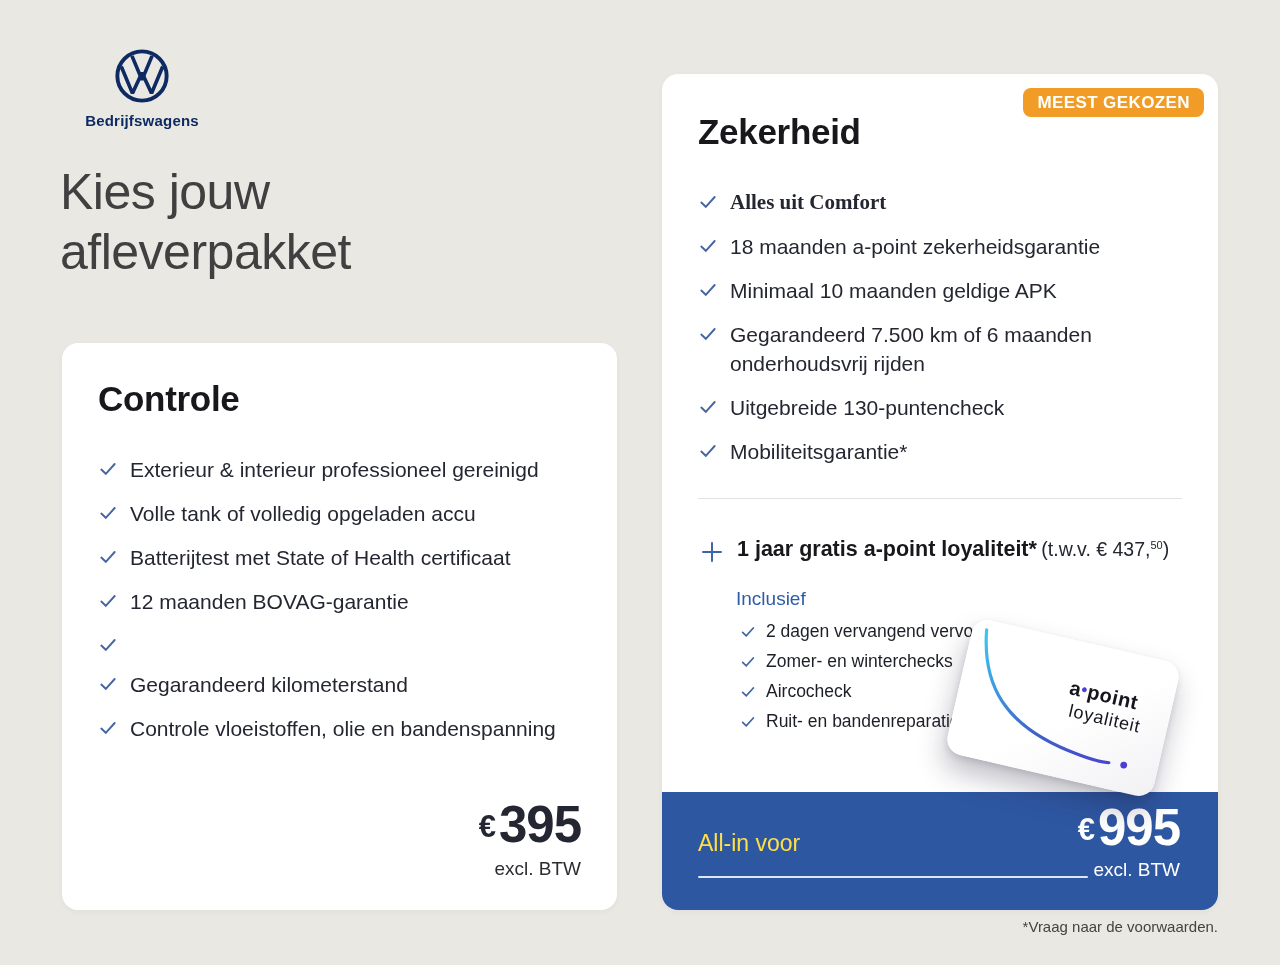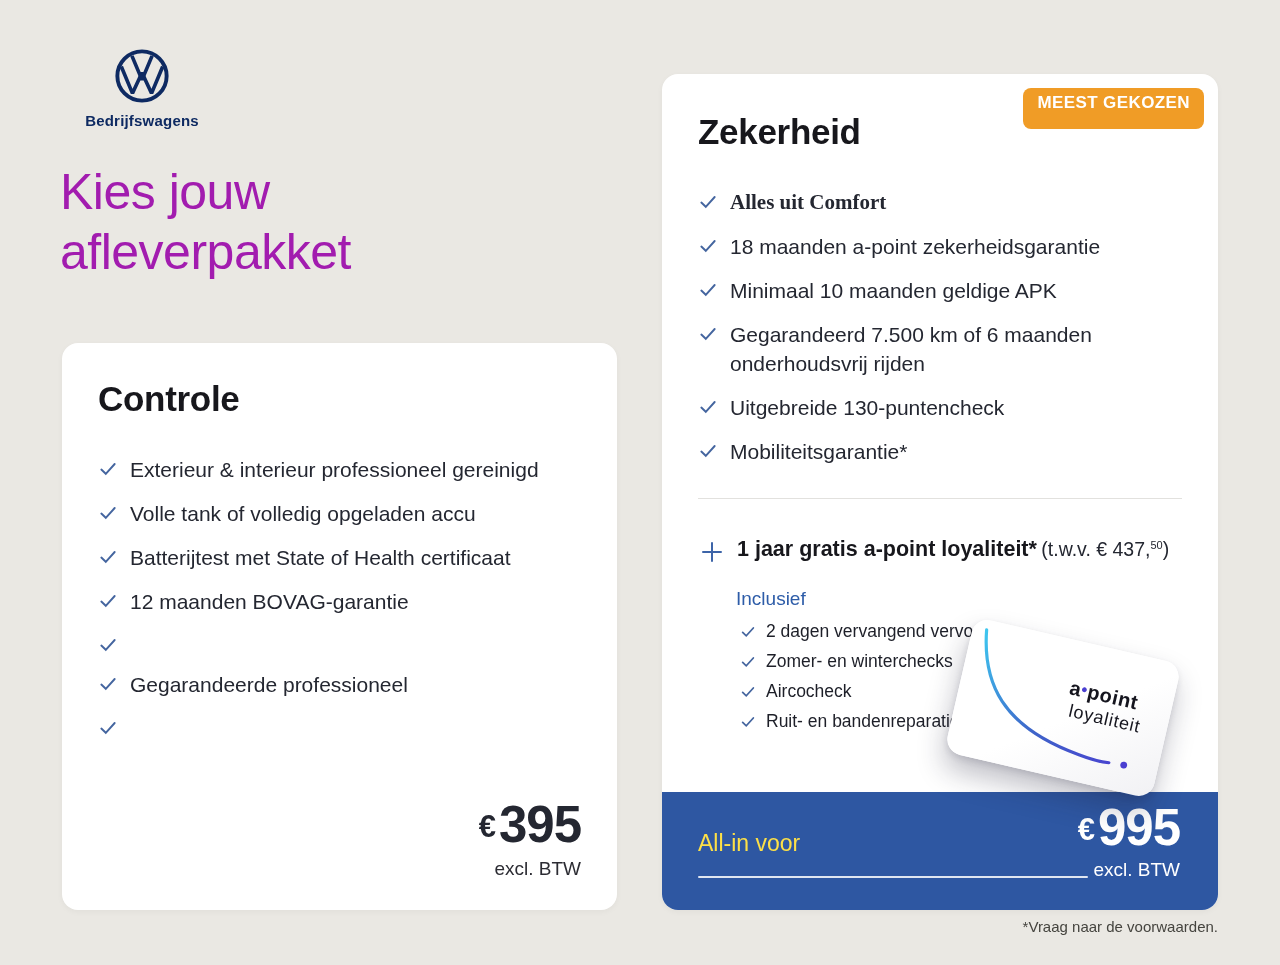--- a/index.html
+++ b/index.html
@@ -13,21 +13,21 @@
   }
 
   
   .brand { position: absolute; left: 62px; top: 48px; width: 160px; text-align: center; }
   .brand svg { display: block; margin: 0 auto; }
   .brand-name { margin-top: 8px; font-size: 15px; font-weight: 700; color: #0E2A62; letter-spacing: .2px; }
 
   .page-title {
     position: absolute; left: 60px; top: 162px;
     font-size: 50px; line-height: 60px; font-weight: 500;
-    color: #a21caf; letter-spacing: -0.5px;
+    color: #404040; letter-spacing: -0.5px;
   }
 
   
   .card {
     position: absolute; background: #fff; border-radius: 16px;
     box-shadow: 0 2px 6px rgba(0,0,0,.04);
   }
   .card-comfort { left: 62px;  top: 343px; width: 555px; height: 567px; padding: 34px 36px 0 36px; }
   .card-zeker   { left: 662px; top: 74px;  width: 556px; height: 836px; padding: 36px 36px 0 36px; }
 
@@ -45,21 +45,21 @@
   .price-line { white-space: nowrap; }
   .euro { font-size: 31px; font-weight: 700; position: relative; top: -5px; margin-right: 3px; }
   .amount { font-size: 51px; font-weight: 700; letter-spacing: -1px; }
   .price-note { font-size: 19px; margin-top: 4px; color: #2c2c33; }
 
   
   .badge {
     position: absolute; top: 14px; right: 14px;
     background: #F09C26; color: #fff;
     font-size: 17px; font-weight: 700; letter-spacing: .4px;
-    padding: 5px 14px 16px 14px; border-radius: 8px;
+    padding: 5px 14px 4px 14px; border-radius: 8px;
   }
   .divider { border: none; border-top: 1px solid #E2E1DE; margin-top: 32px; }
 
   .bonus-row { display: flex; align-items: flex-start; margin-top: 38px; }
   .bonus-row .plus { flex: 0 0 auto; margin: 3px 13px 0 2px; }
   .bonus-label { font-size: 21.5px; font-weight: 700; color: #17171c; }
   .bonus-value { font-size: 19.5px; font-weight: 400; color: #242731; margin-left: 0; }
   .bonus-value sup { font-size: 11px; }
 
   .inclusief { margin: 24px 0 10px 38px; font-size: 19px; font-weight: 500; color: #2D5CA8; }
@@ -142,26 +142,27 @@
       </li>
     <li>
       <svg class="chk" width="20" height="20" viewBox="0 0 18 18" fill="none">
           <path d="M3 9.5 L7 13.3 L15 4.5" stroke="#44659F" stroke-width="1.7" stroke-linecap="round"></path>
         </svg>
       </li>
     <li>
       <svg class="chk" width="20" height="20" viewBox="0 0 18 18" fill="none">
           <path d="M3 9.5 L7 13.3 L15 4.5" stroke="#44659F" stroke-width="1.7" stroke-linecap="round"></path>
         </svg>
-      <span class="txt">Gegarandeerde professioneel</span>
-      </li>
-    <li>
-      <svg class="chk" width="20" height="20" viewBox="0 0 18 18" fill="none">
-          <path d="M3 9.5 L7 13.3 L15 4.5" stroke="#44659F" stroke-width="1.7" stroke-linecap="round"></path>
-        </svg>
+      <span class="txt">Gegarandeerd kilometerstand</span>
+      </li>
+    <li>
+      <svg class="chk" width="20" height="20" viewBox="0 0 18 18" fill="none">
+          <path d="M3 9.5 L7 13.3 L15 4.5" stroke="#44659F" stroke-width="1.7" stroke-linecap="round"></path>
+        </svg>
+      <span class="txt">Controle vloeistoffen, olie en bandenspanning</span>
       </li>
   </ul>
   <div class="price-block comfort">
     <div class="price-line">
       <span class="euro">€</span><span class="amount">395</span>
     </div>
     <div class="price-note">excl. BTW</div>
   </div>
 </section>
 

